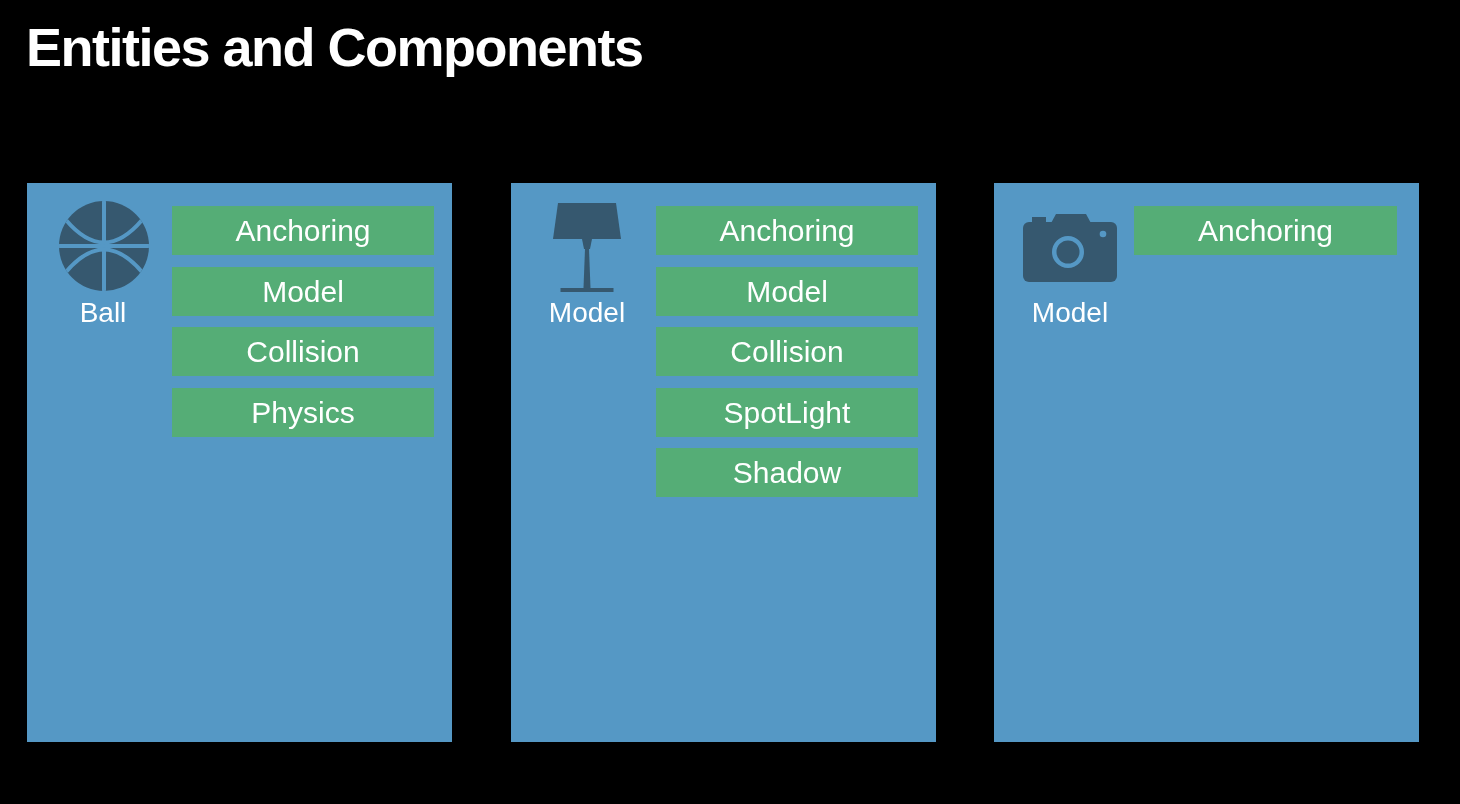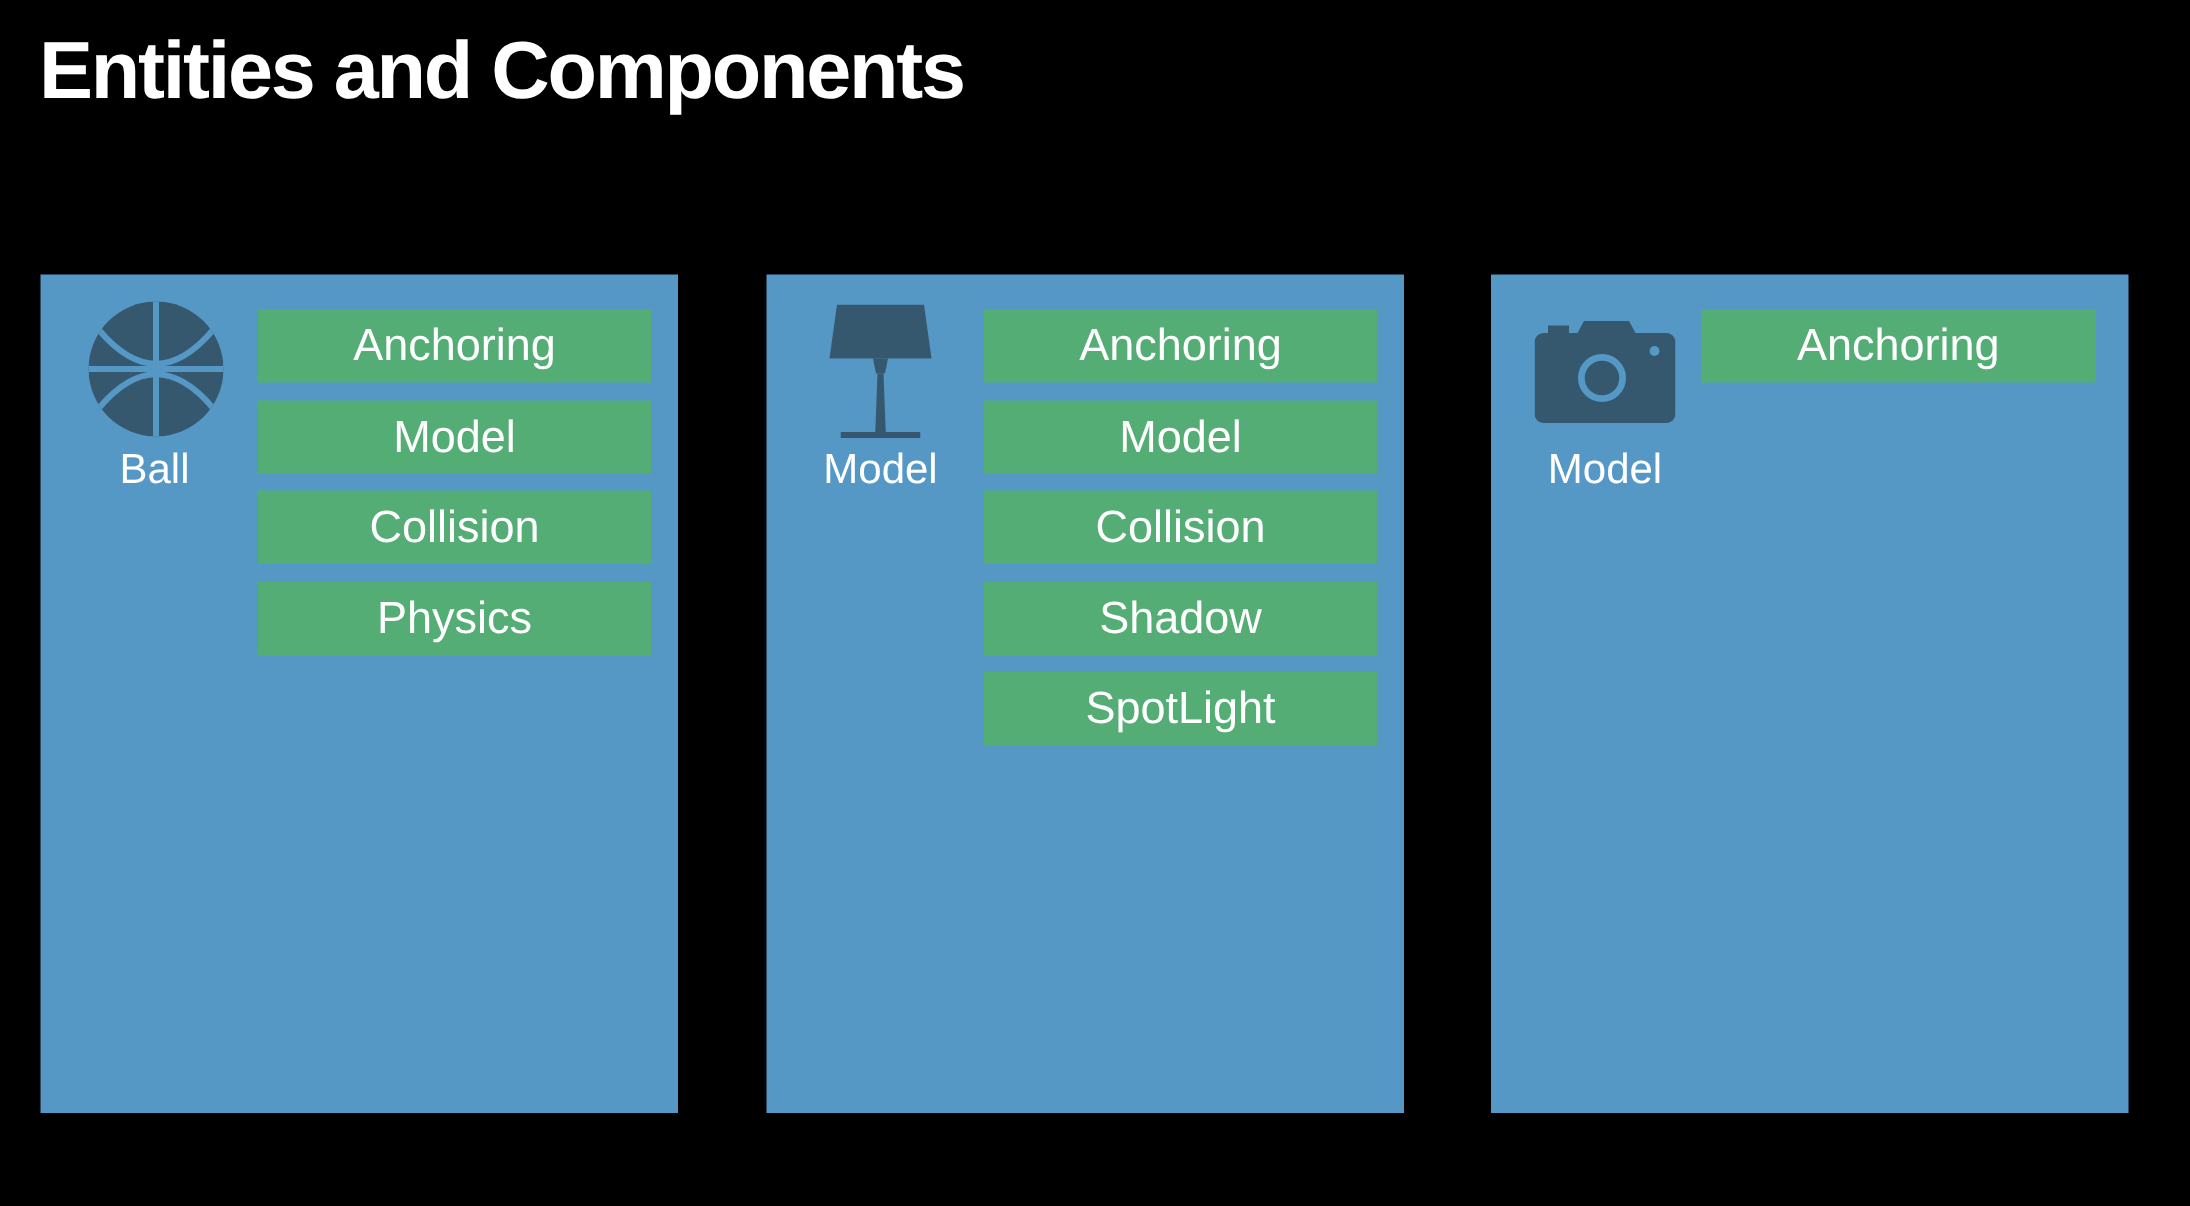--- a/index.html
+++ b/index.html
@@ -114,22 +114,22 @@
           <polygon points="33,46 37,46 38.5,85 31.5,85"></polygon>
           <rect x="8.5" y="85" width="53" height="4"></rect>
         </g>
       </svg>
       <div class="entity-label">Model</div>
     </div>
     <div class="chips">
       <div class="chip">Anchoring</div>
       <div class="chip">Model</div>
       <div class="chip">Collision</div>
+      <div class="chip">SpotLight</div>
       <div class="chip">Shadow</div>
-      <div class="chip">SpotLight</div>
     </div>
   </section>
 
   <section class="panel panel-2">
     <div class="icon-col">
       <svg class="entity-icon icon-camera" width="94" height="69" viewBox="0 0 94 69" aria-hidden="true">
         <g fill="var(--icon)">
           <rect x="0" y="9" width="94" height="60" rx="6"></rect>
           <rect x="9" y="4" width="14" height="10"></rect>
           <path d="M27 12 L33 1 H63 L69 12 Z"></path>

